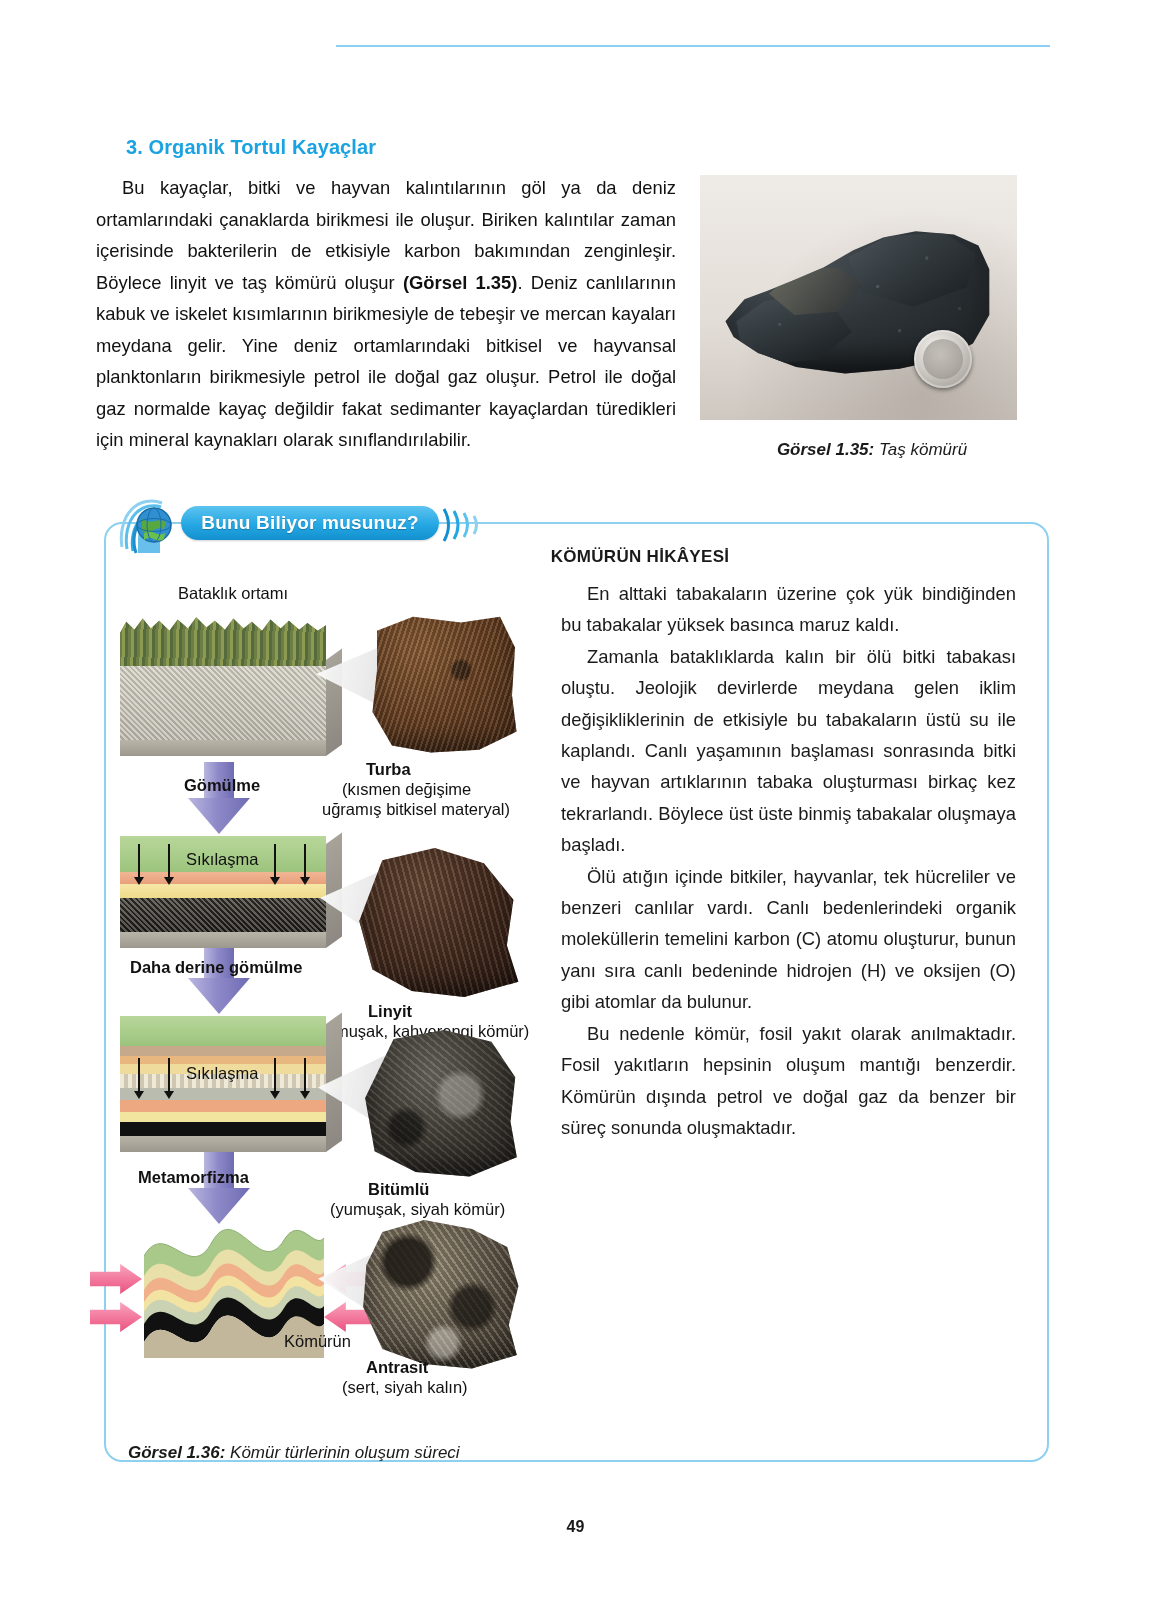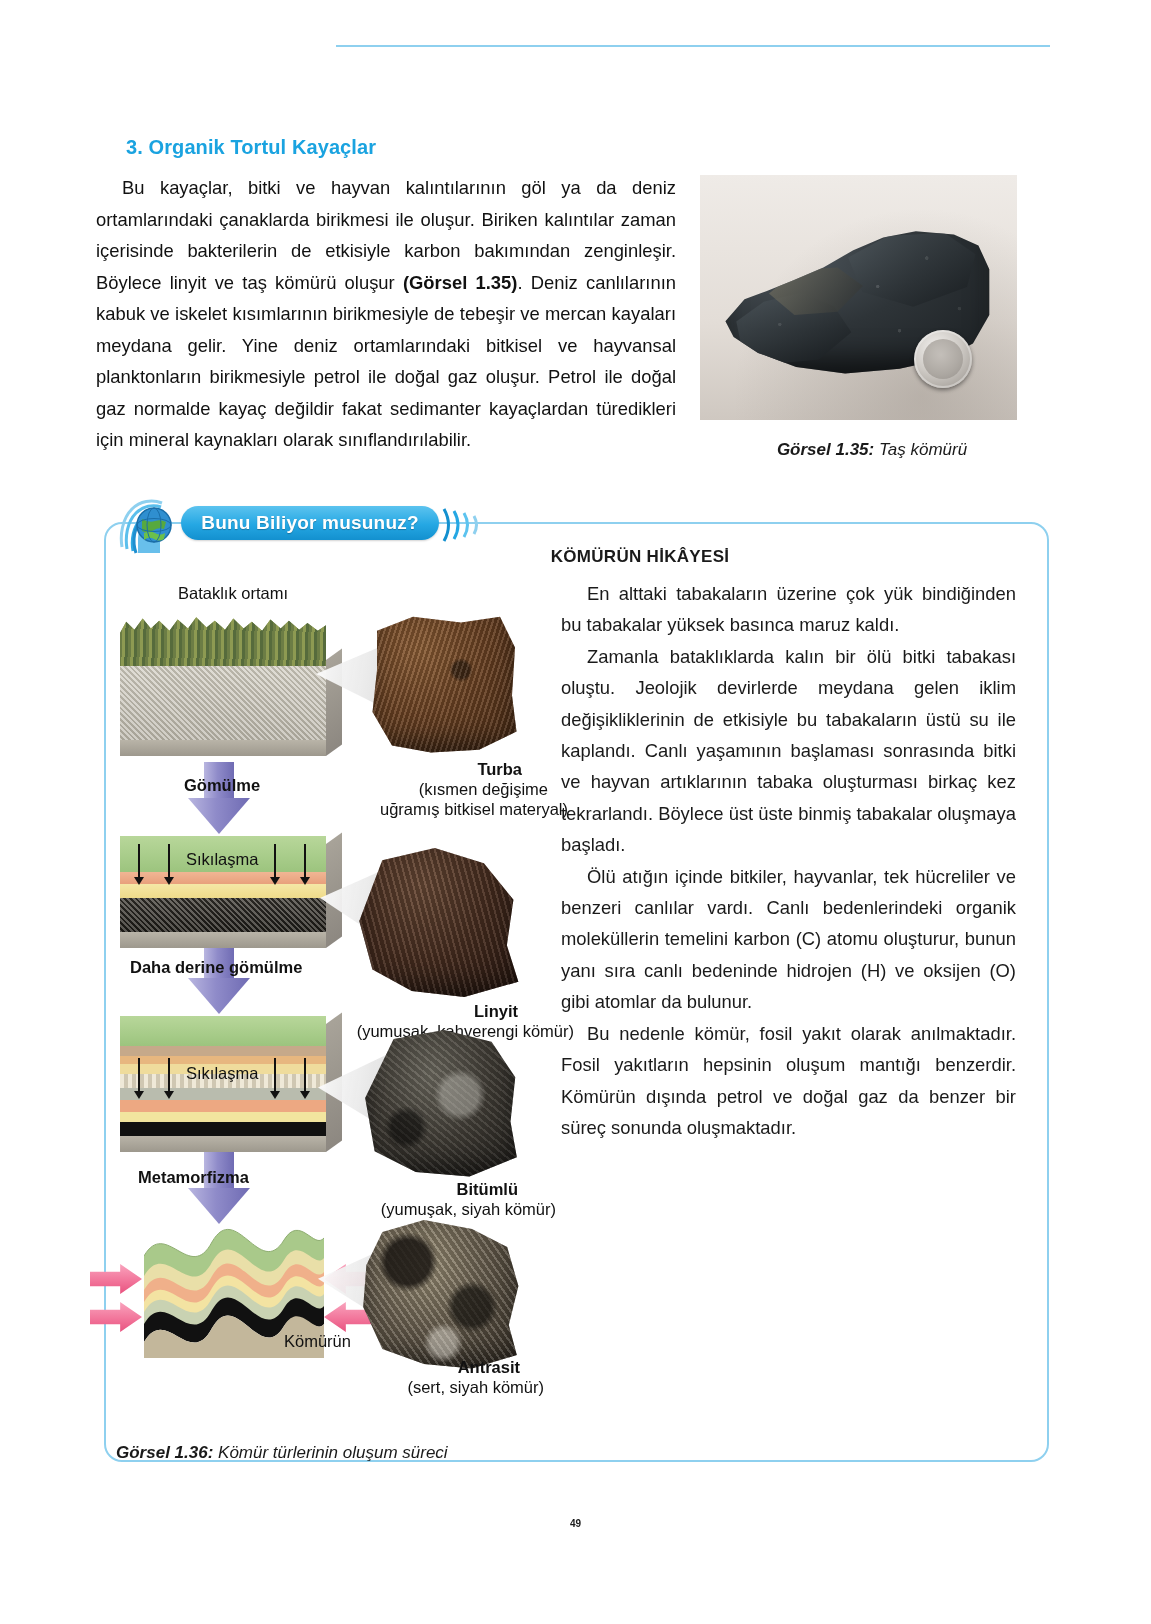--- a/index.html
+++ b/index.html
@@ -216,21 +216,21 @@
     width: 430px;
     height: 840px;
   }
   .diag-label {
     position: absolute;
     font-size: 16.5px;
     color: #111;
     white-space: nowrap;
   }
   .diag-label.bold { font-weight: bold; }
-  .diag-label.center { text-align: right; }
+  .diag-label.center { text-align: left; }
 
   
   .block { position: absolute; }
 
   
   .swamp-veg {
     position: absolute;
     left: 0; top: 0; width: 100%; height: 56px;
     background:
       repeating-linear-gradient(92deg, #6c7d45 0 3px, #8d9a52 3px 6px, #566b3c 6px 9px),
@@ -292,28 +292,28 @@
     filter: drop-shadow(0 1px 2px rgba(0,0,0,.25));
   }
 
   .caption-136 {
     position: absolute;
     left: 116px;
     top: 1443px;
     font-size: 17px;
     font-style: italic;
   }
-  .caption-136 b { font-weight: bold; font-style: italic; }
+  .caption-136 b { font-weight: bold; font-style: italic; margin-left: 12px; }
 
   .page-number {
     position: absolute;
     left: 0; right: 0;
     top: 1518px;
     text-align: center;
-    font-size: 10px;
+    font-size: 16px;
     font-weight: bold;
   }
 </style>
 </head>
 <body>
 
 <div class="page">
 
   <div class="section-heading">3. Organik Tortul Kayaçlar</div>
 
@@ -482,21 +482,21 @@
     <div class="diag-label" style="left:168px; top:752px;">Kömürün</div>
 
     <div class="cone" style="left:202px; top:666px; width:72px; height:78px; clip-path:polygon(0 42%, 100% 0, 100% 100%);"></div>
     <div class="rock" style="left:244px; top:640px; width:160px; height:150px;
          background:radial-gradient(ellipse at 40% 30%, #9c9178 0%, #6a6050 44%, #332c23 100%);
          clip-path:polygon(14% 8%, 40% 0%, 70% 6%, 92% 18%, 99% 44%, 93% 70%, 98% 90%, 70% 99%, 40% 96%, 14% 86%, 2% 58%, 4% 30%);
          box-shadow:inset 0 -14px 26px rgba(0,0,0,.5);">
       <div style="position:absolute;inset:0;background-image:radial-gradient(circle at 30% 28%, rgba(26,22,18,.85) 0 22px, transparent 30px), radial-gradient(circle at 70% 58%, rgba(20,18,14,.7) 0 18px, transparent 26px), radial-gradient(circle at 52% 82%, rgba(240,236,226,.45) 0 12px, transparent 20px), repeating-linear-gradient(55deg, rgba(255,255,255,.14) 0 2px, rgba(0,0,0,.18) 2px 6px);"></div>
     </div>
     <div class="diag-label bold center" style="left:250px; top:778px; width:154px;">Antrasit</div>
-    <div class="diag-label center" style="left:226px; top:798px; width:202px;">(sert, siyah kömür)</div>
+    <div class="diag-label center" style="left:226px; top:798px; width:202px;">(sert, siyah kalın)</div>
 
   </div>
 
   <div class="caption-136"><b>Görsel 1.36:</b><span> Kömür türlerinin oluşum süreci</span></div>
 
   <div class="page-number">49</div>
 
 </div>
 
 </body></html>

